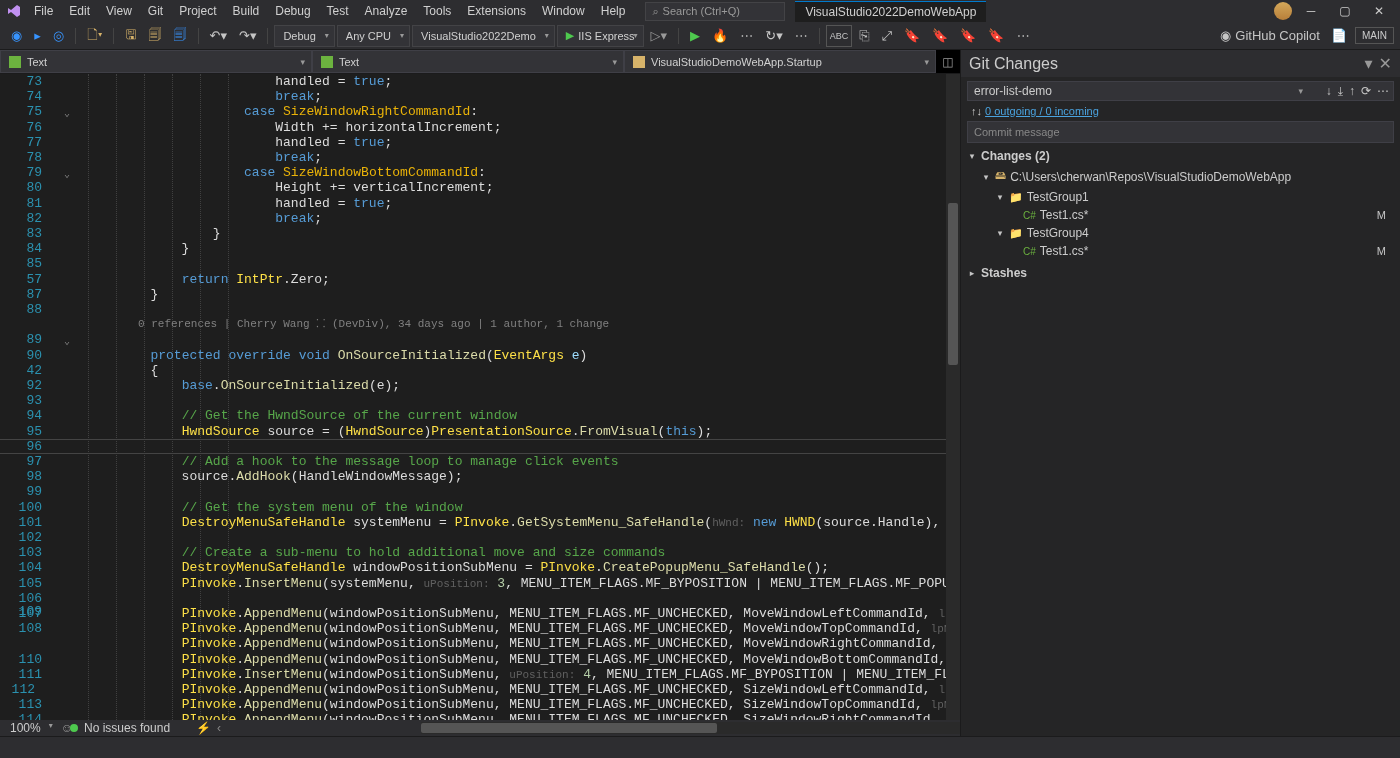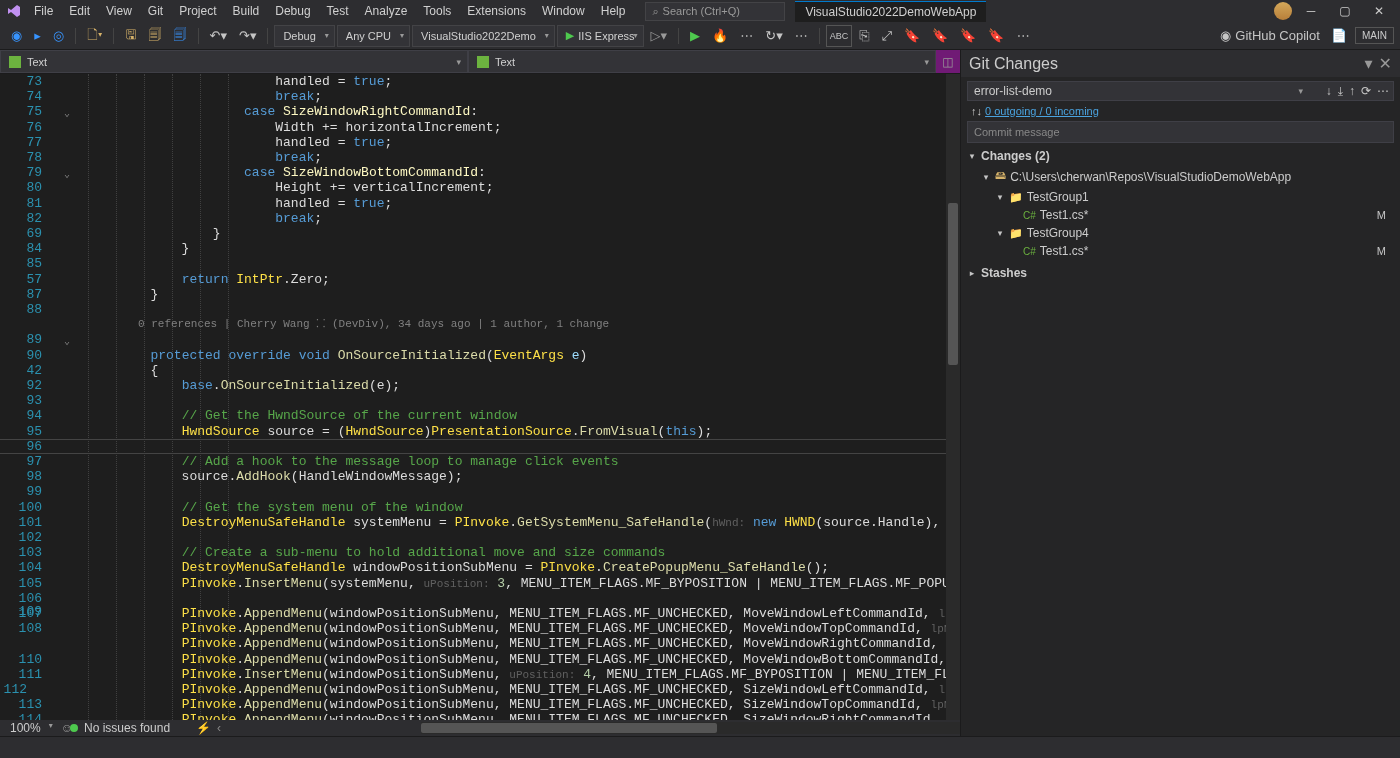--- a/index.html
+++ b/index.html
@@ -110,21 +110,21 @@
 }
 .editor-area {
   flex: 1;
   display: flex;
   flex-direction: column;
   background: #1e1e1e;
   min-width: 0;
 }
 .nav-bar {
   height: 24px;
-  background: #701a75;
+  background: #000000;
   border-bottom: 1px solid #1b1b1c;
   display: flex;
 }
 .nav-drop {
   flex: 1;
   background: #333337;
   border: 1px solid #3f3f46;
   padding: 2px 8px;
   color: #d0d0d0;
   display: flex;
@@ -170,21 +170,21 @@
   position: absolute;
   left: 88px;
   top: 0;
   white-space: pre;
   color: #dcdcdc;
 }
 .code-lines .kw { color: #569cd6; }
 .code-lines .typ { color: #fde047; }
 .code-lines .cm { color: #57a64a; }
 .code-lines .num { color: #b5cea8; }
-.code-lines .id { color: #fef9c3; }
+.code-lines .id { color: #eab308; }
 .code-lines .mth { color: #dcdcaa; }
 .code-lines .prm { color: #9cdcfe; }
 .code-lines .hint { color: #606060; font-size: 11px; }
 .code-lines .lens { color: #808080; font-size: 11px; }
 .current-line-hl {
   position: absolute;
   left: 0; right: 0;
   height: 15.2px;
   border-top: 1px solid #444;
   border-bottom: 1px solid #444;
@@ -415,20 +415,24 @@
   <div class="editor-area">
     <div class="nav-bar">
       <div class="nav-drop">
         <span class="nav-icon" style="background:#6cb33f;"></span>
         <span>Text</span>
       </div>
       <div class="nav-drop">
         <span class="nav-icon" style="background:#6cb33f;"></span>
         <span>Text</span>
       </div>
+      <div class="nav-drop">
+        <span class="nav-icon" style="background:#d7b36a;"></span>
+        <span>VisualStudioDemoWebApp.Startup</span>
+      </div>
       <div class="split-icon">◫</div>
     </div>
 
     <div class="code-scroll">
       <div id="guides-host">
           <div class="indent-guides" style="left: 88px;"></div>
           <div class="indent-guides" style="left: 116px;"></div>
           <div class="indent-guides" style="left: 144px;"></div>
           <div class="indent-guides" style="left: 172px;"></div>
           <div class="indent-guides" style="left: 200px;"></div>
@@ -441,21 +445,21 @@
           <div style="position: absolute; top: 0px; right: 8px;">73</div>
           <div style="position: absolute; top: 15.2px; right: 8px;">74</div>
           <div style="position: absolute; top: 30.4px; right: 8px;">75</div>
           <div style="position: absolute; top: 45.6px; right: 8px;">76</div>
           <div style="position: absolute; top: 60.8px; right: 8px;">77</div>
           <div style="position: absolute; top: 76px; right: 8px;">78</div>
           <div style="position: absolute; top: 91.2px; right: 8px;">79</div>
           <div style="position: absolute; top: 106.4px; right: 8px;">80</div>
           <div style="position: absolute; top: 121.6px; right: 8px;">81</div>
           <div style="position: absolute; top: 136.8px; right: 8px;">82</div>
-          <div style="position: absolute; top: 152px; right: 8px;">69</div>
+          <div style="position: absolute; top: 152px; right: 8px;">83</div>
           <div style="position: absolute; top: 167.2px; right: 8px;">84</div>
           <div style="position: absolute; top: 182.4px; right: 8px;">85</div>
           <div style="position: absolute; top: 197.6px; right: 8px;">57</div>
           <div style="position: absolute; top: 212.8px; right: 8px;">87</div>
           <div style="position: absolute; top: 228px; right: 8px;">88</div>
           <div style="position: absolute; top: 258.4px; right: 8px;">89</div>
           <div style="position: absolute; top: 273.6px; right: 8px;">90</div>
           <div style="position: absolute; top: 288.8px; right: 8px;">42</div>
           <div style="position: absolute; top: 304px; right: 8px;">92</div>
           <div style="position: absolute; top: 319.2px; right: 8px;">93</div>
@@ -470,21 +474,21 @@
           <div style="position: absolute; top: 456px; right: 8px;">102</div>
           <div style="position: absolute; top: 471.2px; right: 8px;">103</div>
           <div style="position: absolute; top: 486.4px; right: 8px;">104</div>
           <div style="position: absolute; top: 501.6px; right: 8px;">105</div>
           <div style="position: absolute; top: 516.8px; right: 8px;">106</div>
           <div style="position: absolute; top: 532px; right: 8px;">107</div>
           <div style="position: absolute; top: 547.2px; right: 8px;">108</div>
           <div style="position: absolute; top: 530px; right: 8px;">109</div>
           <div style="position: absolute; top: 577.6px; right: 8px;">110</div>
           <div style="position: absolute; top: 592.8px; right: 8px;">111</div>
-          <div style="position: absolute; top: 608px; right: 23px;">112</div>
+          <div style="position: absolute; top: 608px; right: 15px;">112</div>
           <div style="position: absolute; top: 623.2px; right: 8px;">113</div>
           <div style="position: absolute; top: 638.4px; right: 8px;">114</div>
         </div>
       <div class="fold-col" id="fold-col">
           <div class="fold-mark" style="top: 32.4px;">⌄</div>
           <div class="fold-mark" style="top: 93.2px;">⌄</div>
           <div class="fold-mark" style="top: 260.4px;">⌄</div>
         </div>
       <div class="code-lines" id="code-lines"><div style="position: absolute; top: 0px;">                        handled = <span class="kw">true</span>;</div><div style="position: absolute; top: 15.2px;">                        <span class="kw">break</span>;</div><div style="position: absolute; top: 30.4px;">                    <span class="kw">case</span> <span class="id">SizeWindowRightCommandId</span>:</div><div style="position: absolute; top: 45.6px;">                        Width += horizontalIncrement;</div><div style="position: absolute; top: 60.8px;">                        handled = <span class="kw">true</span>;</div><div style="position: absolute; top: 76px;">                        <span class="kw">break</span>;</div><div style="position: absolute; top: 91.2px;">                    <span class="kw">case</span> <span class="id">SizeWindowBottomCommandId</span>:</div><div style="position: absolute; top: 106.4px;">                        Height += verticalIncrement;</div><div style="position: absolute; top: 121.6px;">                        handled = <span class="kw">true</span>;</div><div style="position: absolute; top: 136.8px;">                        <span class="kw">break</span>;</div><div style="position: absolute; top: 152px;">                }</div><div style="position: absolute; top: 167.2px;">            }</div><div style="position: absolute; top: 182.4px;"></div><div style="position: absolute; top: 197.6px;">            <span class="kw">return</span> <span class="typ">IntPtr</span>.Zero;</div><div style="position: absolute; top: 212.8px;">        }</div><div style="position: absolute; top: 228px;"></div><div class="lens" style="position: absolute; top: 243.2px; left: 50px;">0 references | Cherry Wang ⸬ (DevDiv), 34 days ago | 1 author, 1 change</div><div style="position: absolute; top: 258.4px;"></div><div style="position: absolute; top: 273.6px;">        <span class="kw">protected</span> <span class="kw">override</span> <span class="kw">void</span> <span class="mth">OnSourceInitialized</span>(<span class="typ">EventArgs</span> <span class="prm">e</span>)</div><div style="position: absolute; top: 288.8px;">        {</div><div style="position: absolute; top: 304px;">            <span class="kw">base</span>.<span class="mth">OnSourceInitialized</span>(e);</div><div style="position: absolute; top: 319.2px;"></div><div style="position: absolute; top: 334.4px;">            <span class="cm">// Get the HwndSource of the current window</span></div><div style="position: absolute; top: 349.6px;">            <span class="typ">HwndSource</span> source = (<span class="typ">HwndSource</span>)<span class="typ">PresentationSource</span>.<span class="mth">FromVisual</span>(<span class="kw">this</span>);</div><div style="position: absolute; top: 364.8px;"></div><div style="position: absolute; top: 380px;">            <span class="cm">// Add a hook to the message loop to manage click events</span></div><div style="position: absolute; top: 395.2px;">            source.<span class="mth">AddHook</span>(HandleWindowMessage);</div><div style="position: absolute; top: 410.4px;"></div><div style="position: absolute; top: 425.6px;">            <span class="cm">// Get the system menu of the window</span></div><div style="position: absolute; top: 440.8px;">            <span class="typ">DestroyMenuSafeHandle</span> systemMenu = <span class="typ">PInvoke</span>.<span class="mth">GetSystemMenu_SafeHandle</span>(<span class="hint">hWnd:</span> <span class="kw">new</span> <span class="typ">HWND</span>(source.Handle), <span class="prm">bRevert</span>: );</div><div style="position: absolute; top: 456px;"></div><div style="position: absolute; top: 471.2px;">            <span class="cm">// Create a sub-menu to hold additional move and size commands</span></div><div style="position: absolute; top: 486.4px;">            <span class="typ">DestroyMenuSafeHandle</span> windowPositionSubMenu = <span class="typ">PInvoke</span>.<span class="mth">CreatePopupMenu_SafeHandle</span>();</div><div style="position: absolute; top: 501.6px;">            <span class="typ">PInvoke</span>.<span class="mth">InsertMenu</span>(systemMenu, <span class="hint">uPosition:</span> <span class="num">3</span>, MENU_ITEM_FLAGS.MF_BYPOSITION | MENU_ITEM_FLAGS.MF_POPUP, ()windo</div><div style="position: absolute; top: 516.8px;"></div><div style="position: absolute; top: 532px;">            <span class="typ">PInvoke</span>.<span class="mth">AppendMenu</span>(windowPositionSubMenu, MENU_ITEM_FLAGS.MF_UNCHECKED, MoveWindowLeftCommandId, <span class="hint">lpNewItem:</span> </div><div style="position: absolute; top: 547.2px;">            <span class="typ">PInvoke</span>.<span class="mth">AppendMenu</span>(windowPositionSubMenu, MENU_ITEM_FLAGS.MF_UNCHECKED, MoveWindowTopCommandId, <span class="hint">lpNewItem:</span> </div><div style="position: absolute; top: 562.4px;">            <span class="typ">PInvoke</span>.<span class="mth">AppendMenu</span>(windowPositionSubMenu, MENU_ITEM_FLAGS.MF_UNCHECKED, MoveWindowRightCommandId, <span class="hint">lpNewItem:</span> </div><div style="position: absolute; top: 577.6px;">            <span class="typ">PInvoke</span>.<span class="mth">AppendMenu</span>(windowPositionSubMenu, MENU_ITEM_FLAGS.MF_UNCHECKED, MoveWindowBottomCommandId, <span class="hint">lpNewItem:</span> </div><div style="position: absolute; top: 592.8px;">            <span class="typ">PInvoke</span>.<span class="mth">InsertMenu</span>(windowPositionSubMenu, <span class="hint">uPosition:</span> <span class="num">4</span>, MENU_ITEM_FLAGS.MF_BYPOSITION | MENU_ITEM_FLAGS.MF_SEPARATO</div><div style="position: absolute; top: 608px;">            <span class="typ">PInvoke</span>.<span class="mth">AppendMenu</span>(windowPositionSubMenu, MENU_ITEM_FLAGS.MF_UNCHECKED, SizeWindowLeftCommandId, <span class="hint">lpNewItem:</span> </div><div style="position: absolute; top: 623.2px;">            <span class="typ">PInvoke</span>.<span class="mth">AppendMenu</span>(windowPositionSubMenu, MENU_ITEM_FLAGS.MF_UNCHECKED, SizeWindowTopCommandId, <span class="hint">lpNewItem:</span> </div><div style="position: absolute; top: 638.4px;">            <span class="typ">PInvoke</span>.<span class="mth">AppendMenu</span>(windowPositionSubMenu, MENU_ITEM_FLAGS.MF_UNCHECKED, SizeWindowRightCommandId, <span class="hint">lpNewItem:</span> </div></div>
       <div class="vscroll">

